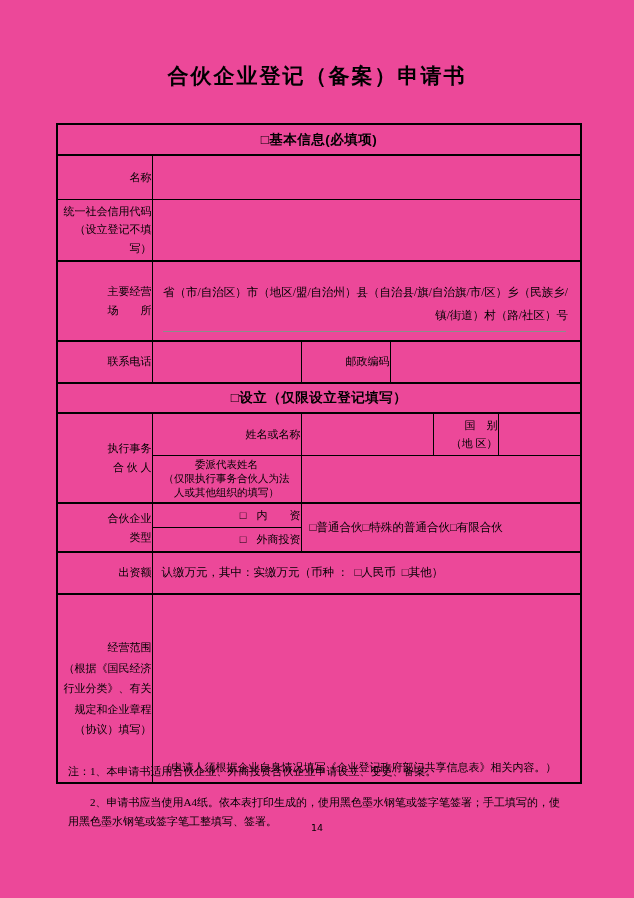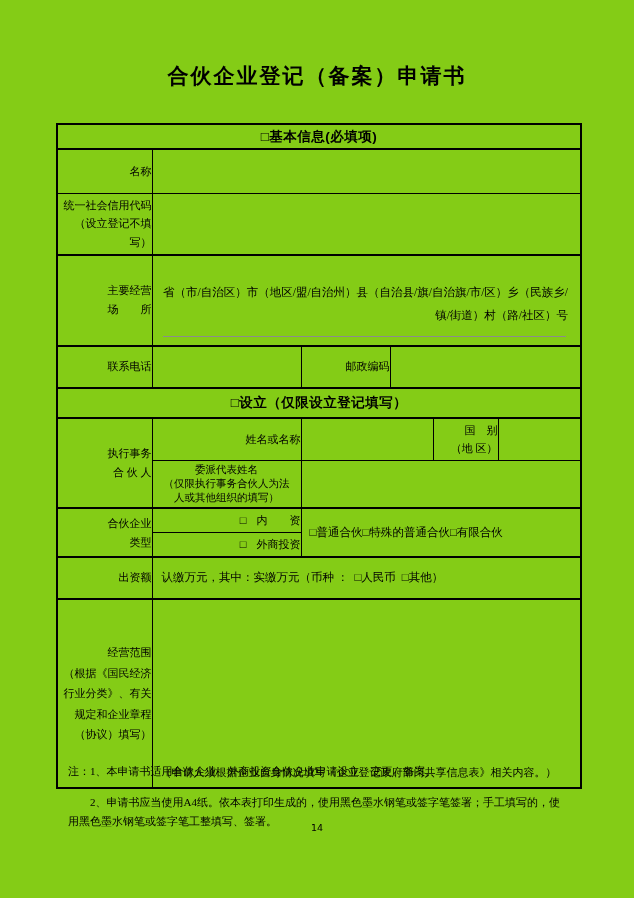--- a/index.html
+++ b/index.html
@@ -1,21 +1,21 @@
 <!DOCTYPE html>
 <html><head>
 <meta charset="utf-8">
 <style>
   * { box-sizing: border-box; }
   html, body { margin: 0; padding: 0; background: #ffffff; }
   .page {
     position: relative;
     width: 634px;
     height: 898px;
-    background: #84cc16;
+    background: #ec4899;
     color: #000000;
     font-family: "Liberation Serif", "DejaVu Serif", serif;
     overflow: hidden;
   }
   .title {
     position: absolute;
     top: 62px;
     left: 0;
     width: 100%;
     text-align: center;
@@ -123,36 +123,36 @@
     <colgroup>
       <col style="width:95px">
         <col style="width:149px">
         <col style="width:89px">
       <col style="width:43px">
         <col style="width:65px">
         <col style="width:83px">
     </colgroup>
 
     <tbody>
-        <tr class="tk bk" style="height:25px">
+        <tr class="tk bk" style="height:31px">
       <td colspan="6" class="sec-hdr"><span class="cb">□</span><span>基本信息(必填项)</span></td>
     </tr>
 
     <tr style="height:44px">
       <td class="lbl">名称</td>
       <td colspan="5"></td>
     </tr>
 
     <tr style="height:41px">
       <td class="lbl">统一社会信用代码
 （设立登记不填写）</td>
       <td colspan="5"></td>
     </tr>
 
-    <tr class="tk" style="height:91px">
+    <tr class="tk" style="height:80px">
       <td class="lbl">主要经营
 场　　所</td>
       <td colspan="5" class="addr-cell">
         <div class="addr-hint">省（市/自治区）市（地区/盟/自治州）县（自治县/旗/自治旗/市/区）乡（民族乡/镇/街道）村（路/社区）号</div>
         <div class="fill-line"></div>
       </td>
     </tr>
 
     <tr class="tk" style="height:42px">
       <td class="lbl">联系电话</td>

